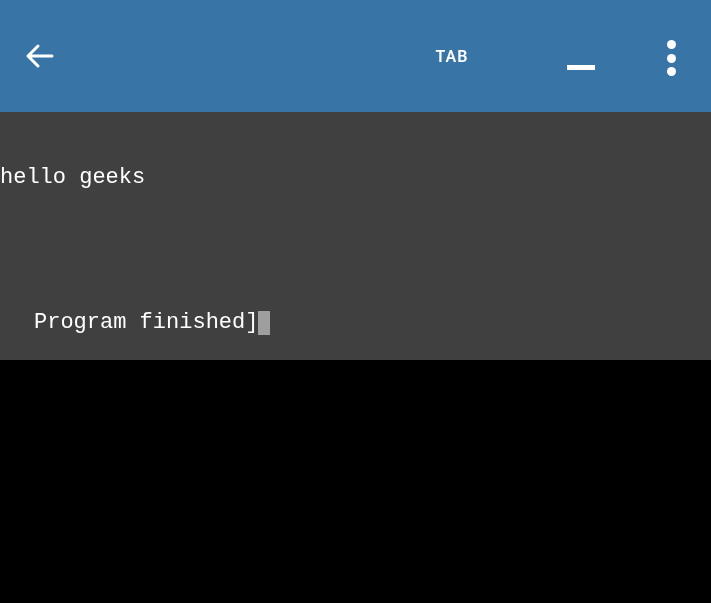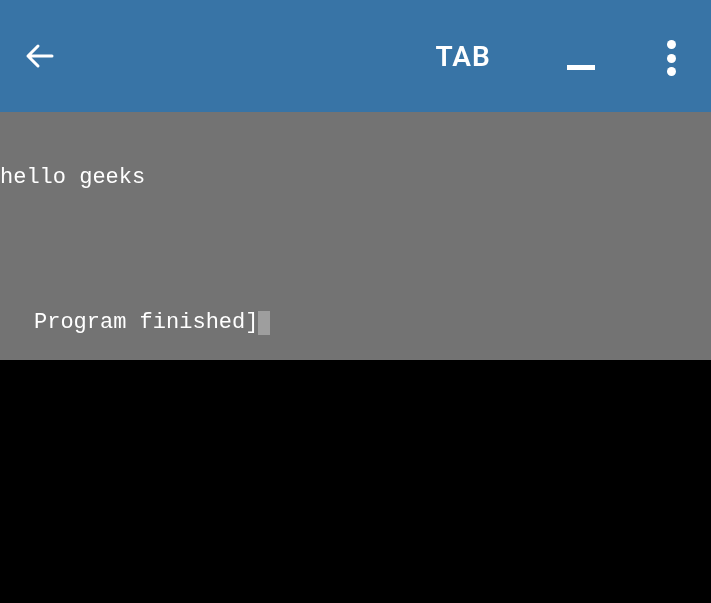--- a/index.html
+++ b/index.html
@@ -39,21 +39,21 @@
       stroke-width: 3;
       fill: none;
       stroke-linecap: round;
       stroke-linejoin: round;
     }
     .tab-label {
       position: absolute;
       left: 50%;
       transform: translateX(80px);
       color: #ffffff;
-      font-size: 28px;
+      font-size: 16px;
       font-weight: 600;
       letter-spacing: 1px;
     }
     .minimize-btn {
       position: absolute;
       left: 567px;
       top: 65px;
       width: 28px;
       height: 5px;
       background: #ffffff;
@@ -72,21 +72,21 @@
       cursor: pointer;
       padding: 2px 0;
     }
     .menu-btn .dot {
       width: 9px;
       height: 9px;
       background: #ffffff;
       border-radius: 50%;
     }
     .terminal {
-      background: #737373;
+      background: #404040;
       color: #ffffff;
       font-family: "Courier New", Courier, monospace;
       font-size: 22px;
       line-height: 1.1;
       padding-top: 6px;
       white-space: pre;
     }
     .terminal-line {
       display: block;
       padding-left: 0;

